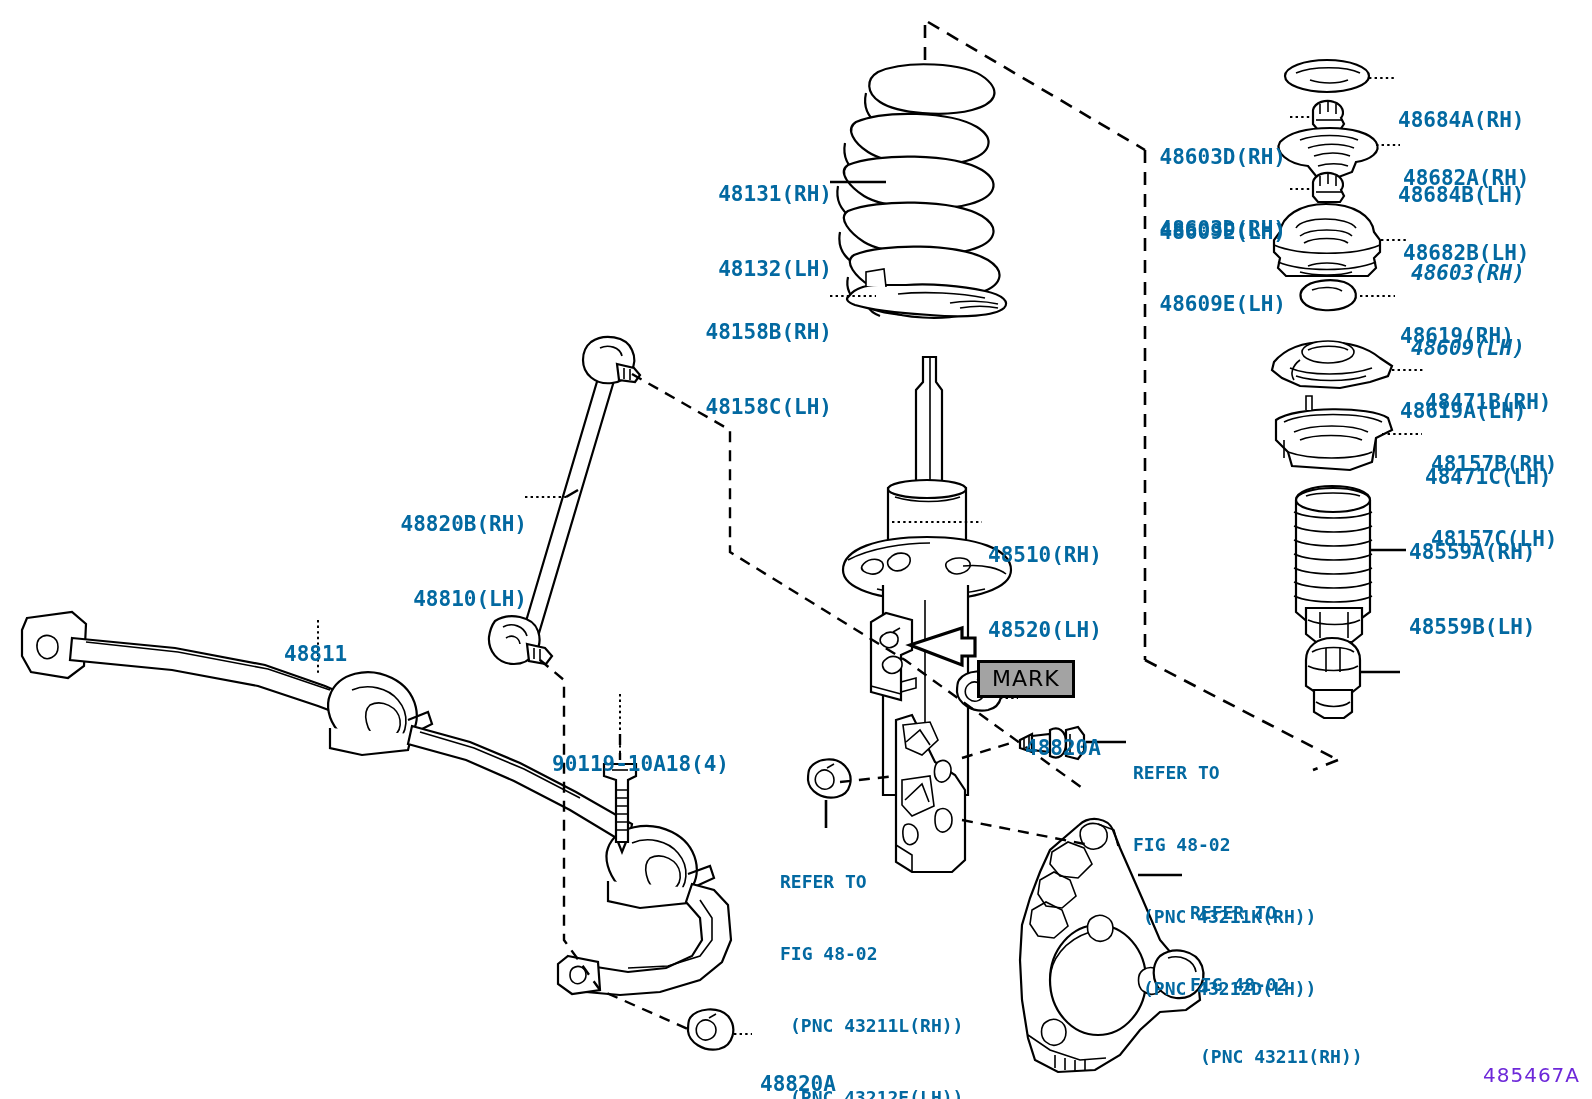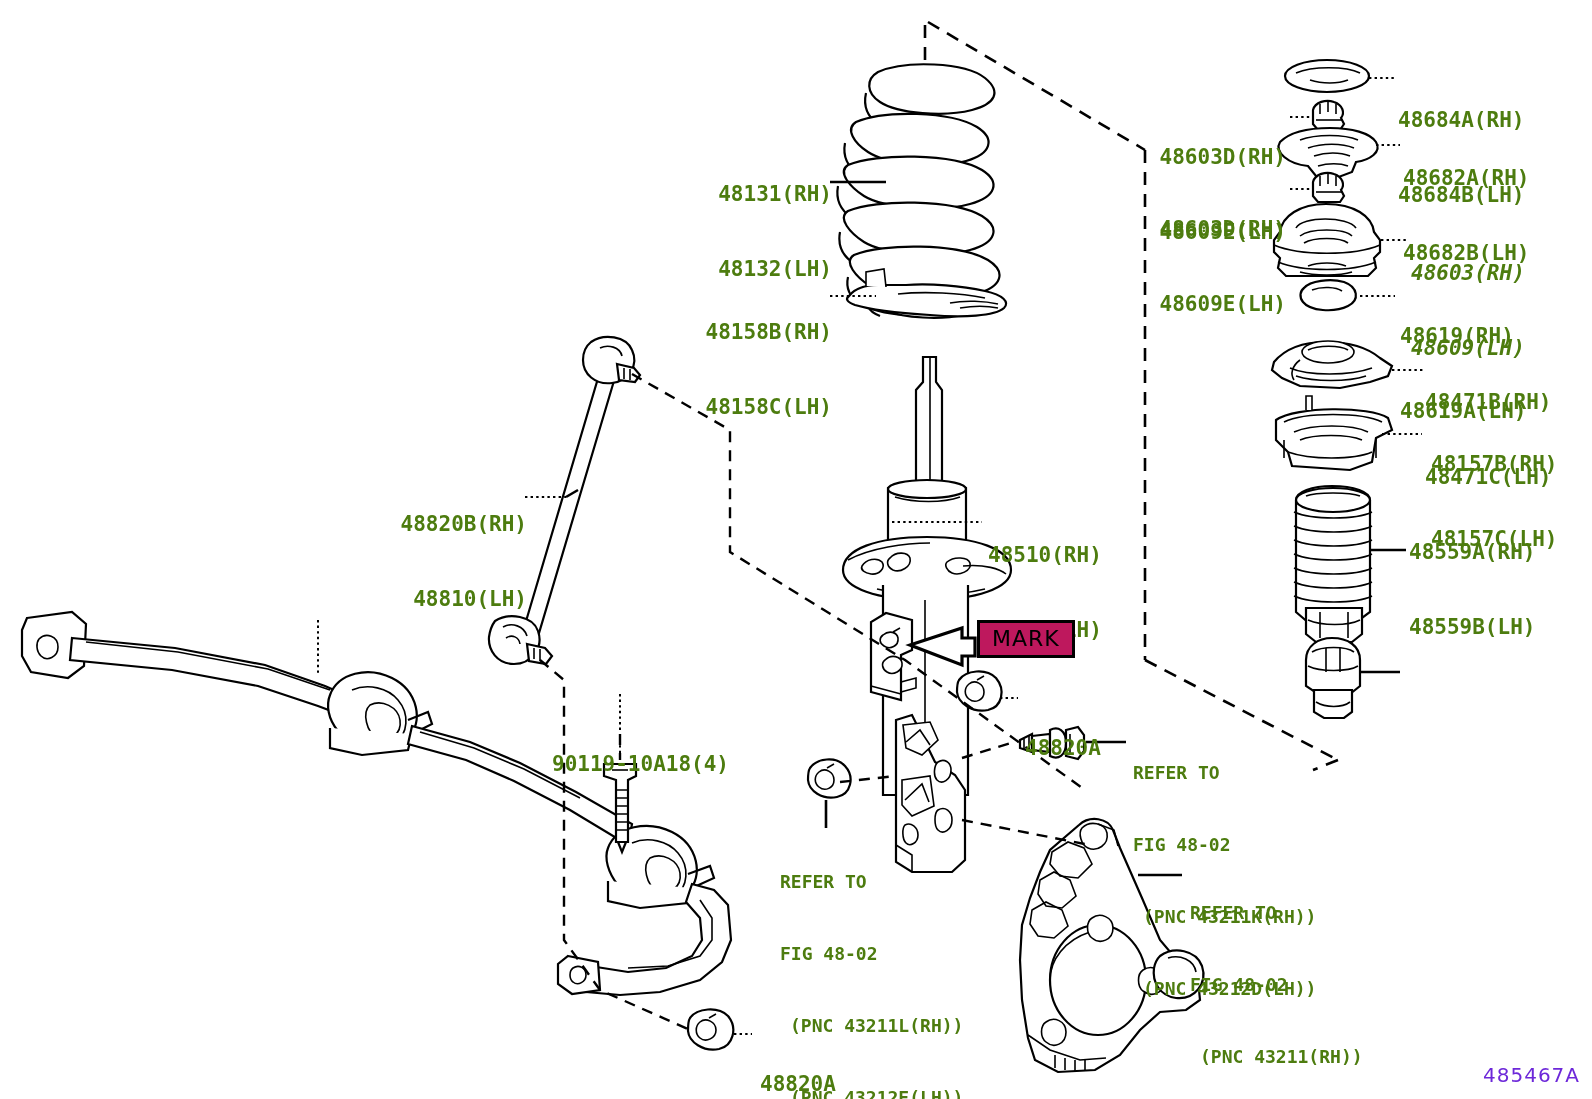--- a/index.html
+++ b/index.html
@@ -8,30 +8,30 @@
     width:1592px;height:1099px;
     font-family:"DejaVu Sans Mono","Liberation Mono",monospace;
     color:#000;overflow:hidden;position:relative;
   }
   #diagram-root{position:absolute;left:0;top:0;width:1592px;height:1099px;}
   svg.art{position:absolute;left:0;top:0;width:1592px;height:1099px;overflow:visible;}
   .lbl{
     position:absolute;
     font-family:"DejaVu Sans Mono","Liberation Mono",monospace;
     font-size:21px;font-weight:bold;line-height:25px;
-    letter-spacing:0px;white-space:pre;color:#4d7c0f;
+    letter-spacing:0px;white-space:pre;color:#0369a1;
   }
   .lbl.small{font-size:18px;line-height:24px;}
   .lbl.ta-right{text-align:right;}
   .mark-box{
     position:absolute;
-    border:3px solid #000;background:#be185d;
+    border:3px solid #000;background:#a3a3a3;
     font-family:"DejaVu Sans","Liberation Sans",sans-serif;
     font-size:22px;font-weight:normal;letter-spacing:1px;
-    padding:3px 12px 4px 12px;color:#000;
+    padding:3px 12px 4px 12px;color:#000;margin-top:40px;
   }
   .fignum{
     position:absolute;
     font-family:"DejaVu Sans","Liberation Sans",sans-serif;
     font-size:20px;font-weight:normal;letter-spacing:1px;color:#6d28d9;
   }
   
   .ln{stroke:#000;fill:none;}
   .thin{stroke-width:1.6;}
   .med{stroke-width:2.2;}
@@ -361,20 +361,23 @@
   <div class="lbl ta-right" style="left:690px;top:270px;width:142px;">
     <div>48158B(RH)</div>
     <div>48158C(LH)</div>
   </div>
 
   <div class="lbl ta-right" style="left:385px;top:462px;width:142px;">
     <div>48820B(RH)</div>
     <div>48810(LH)</div>
   </div>
 
+  <div class="lbl" style="left:284px;top:592px;">
+    <div>48811</div>
+  </div>
 
   <div class="lbl" style="left:552px;top:702px;">
     <div>90119-10A18(4)</div>
   </div>
 
   <div class="lbl" style="left:988px;top:493px;">
     <div>48510(RH)</div>
     <div>48520(LH)</div>
   </div>
 

